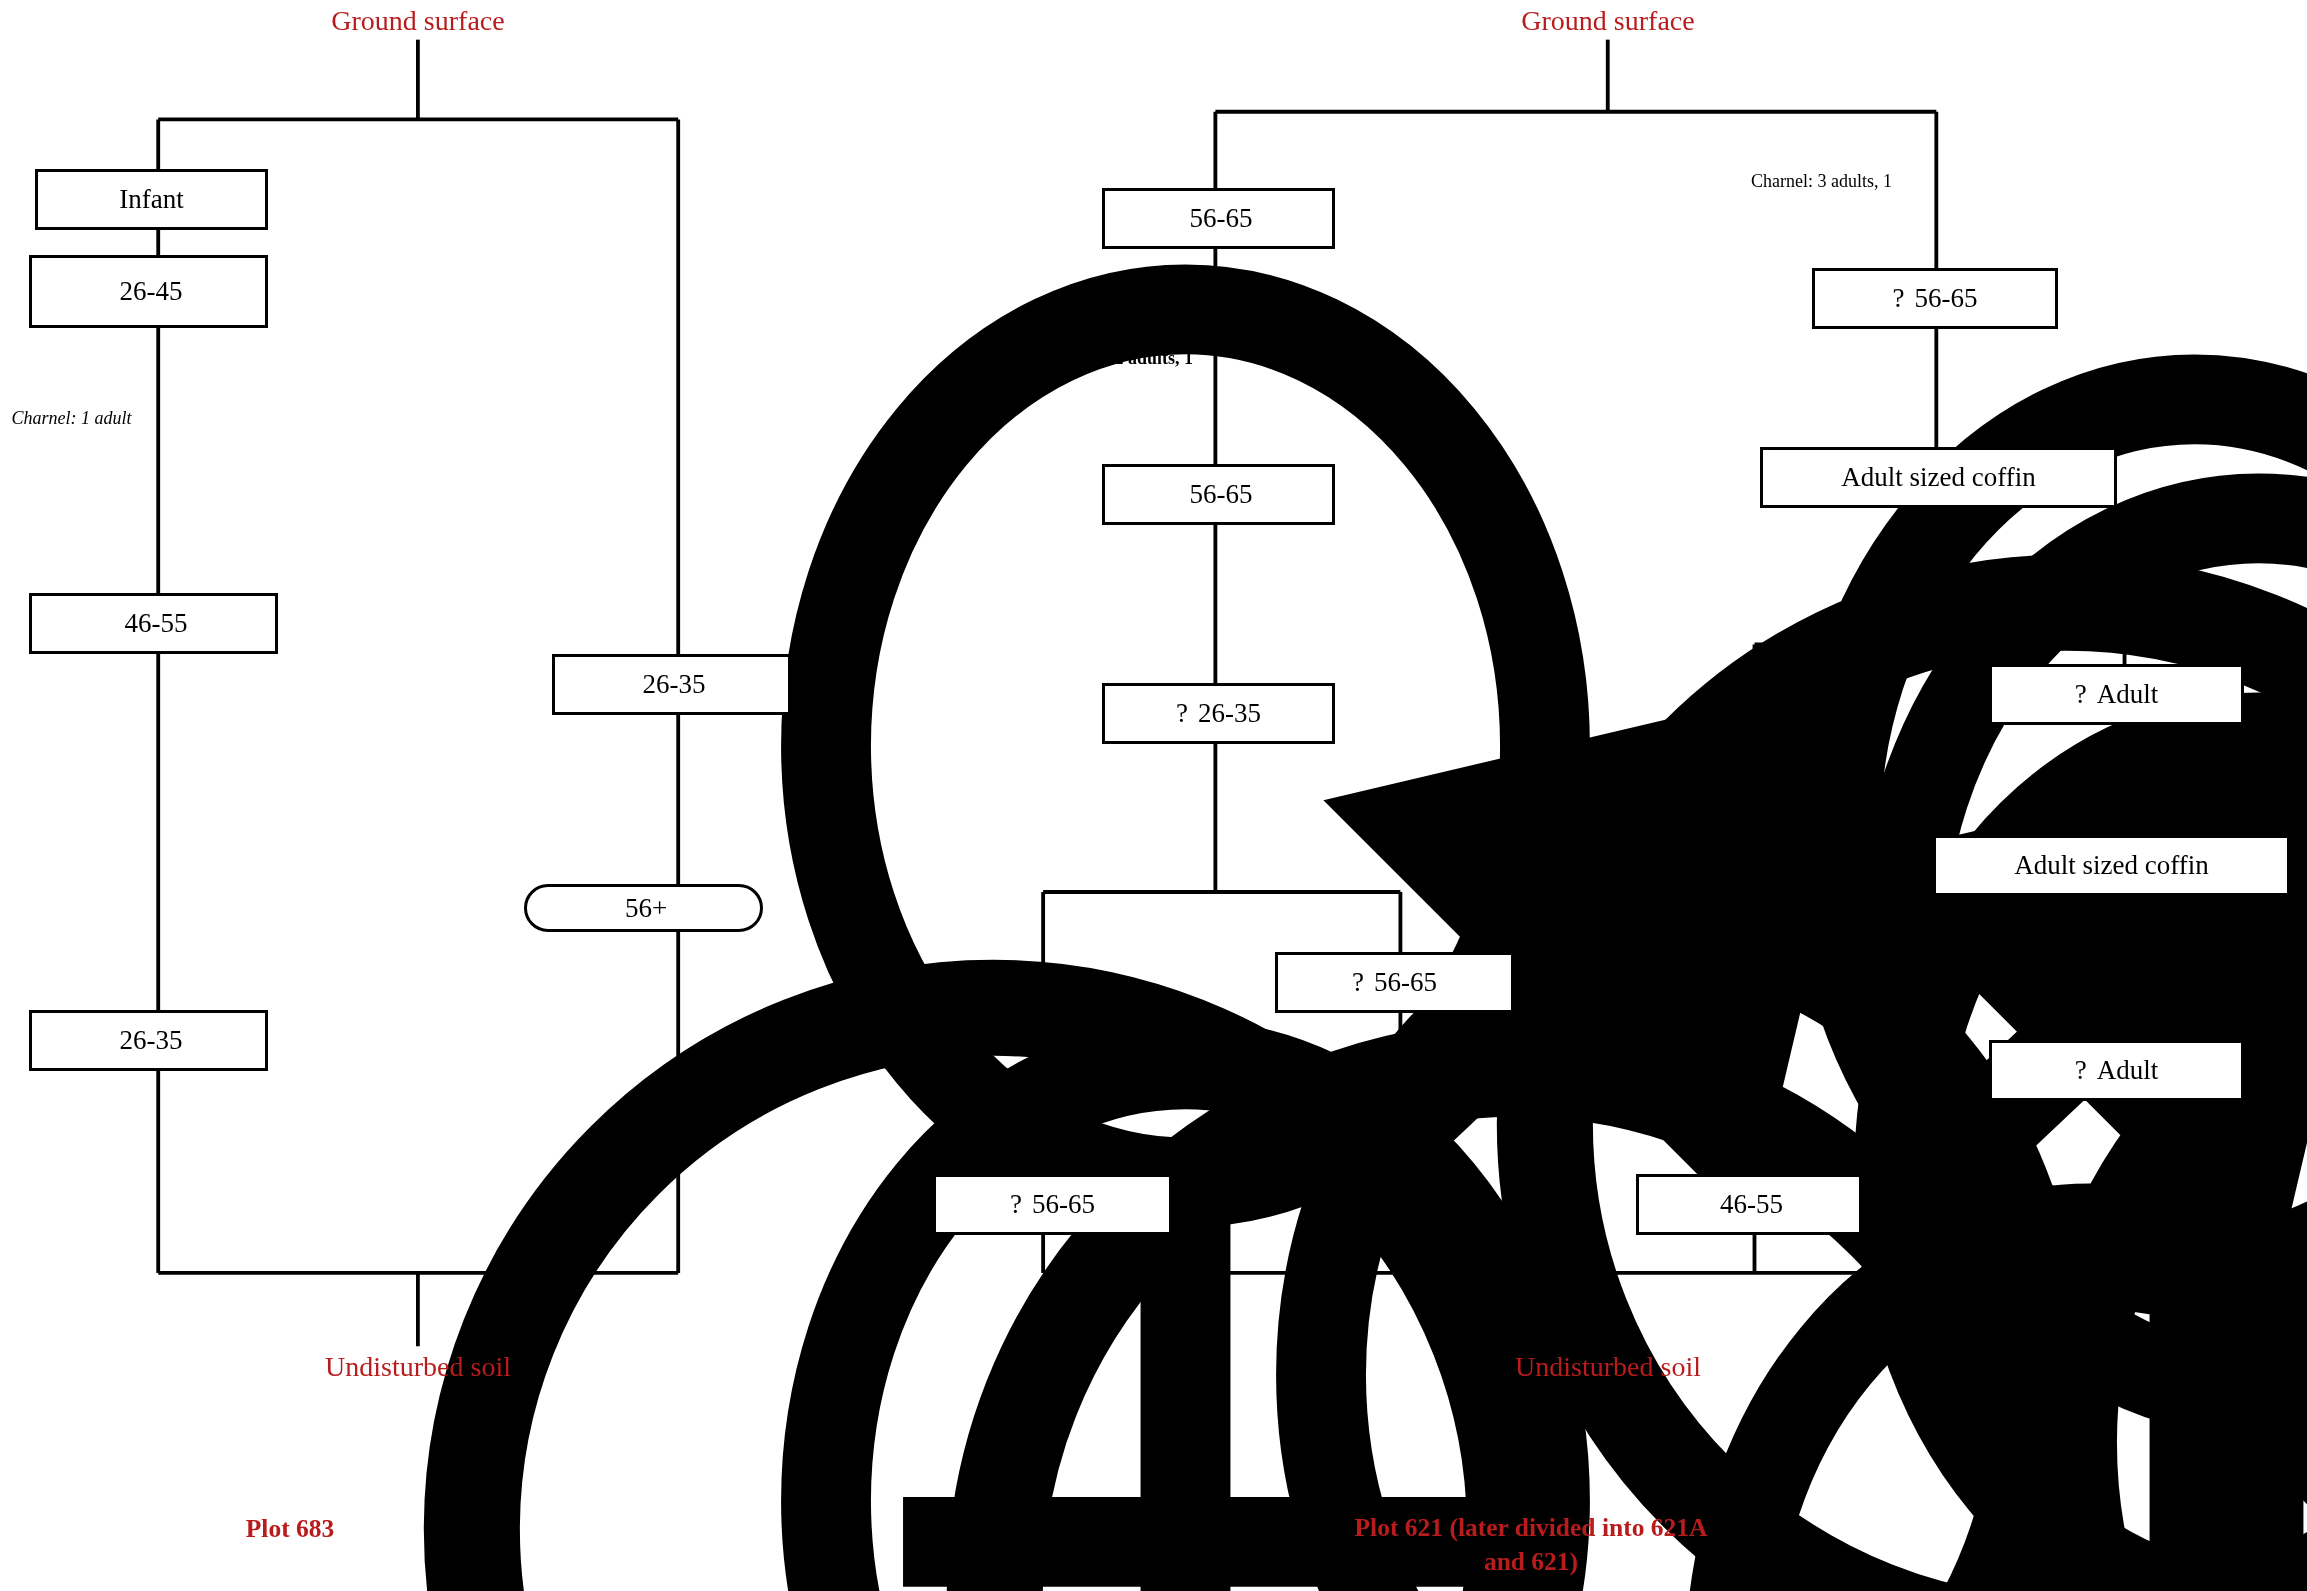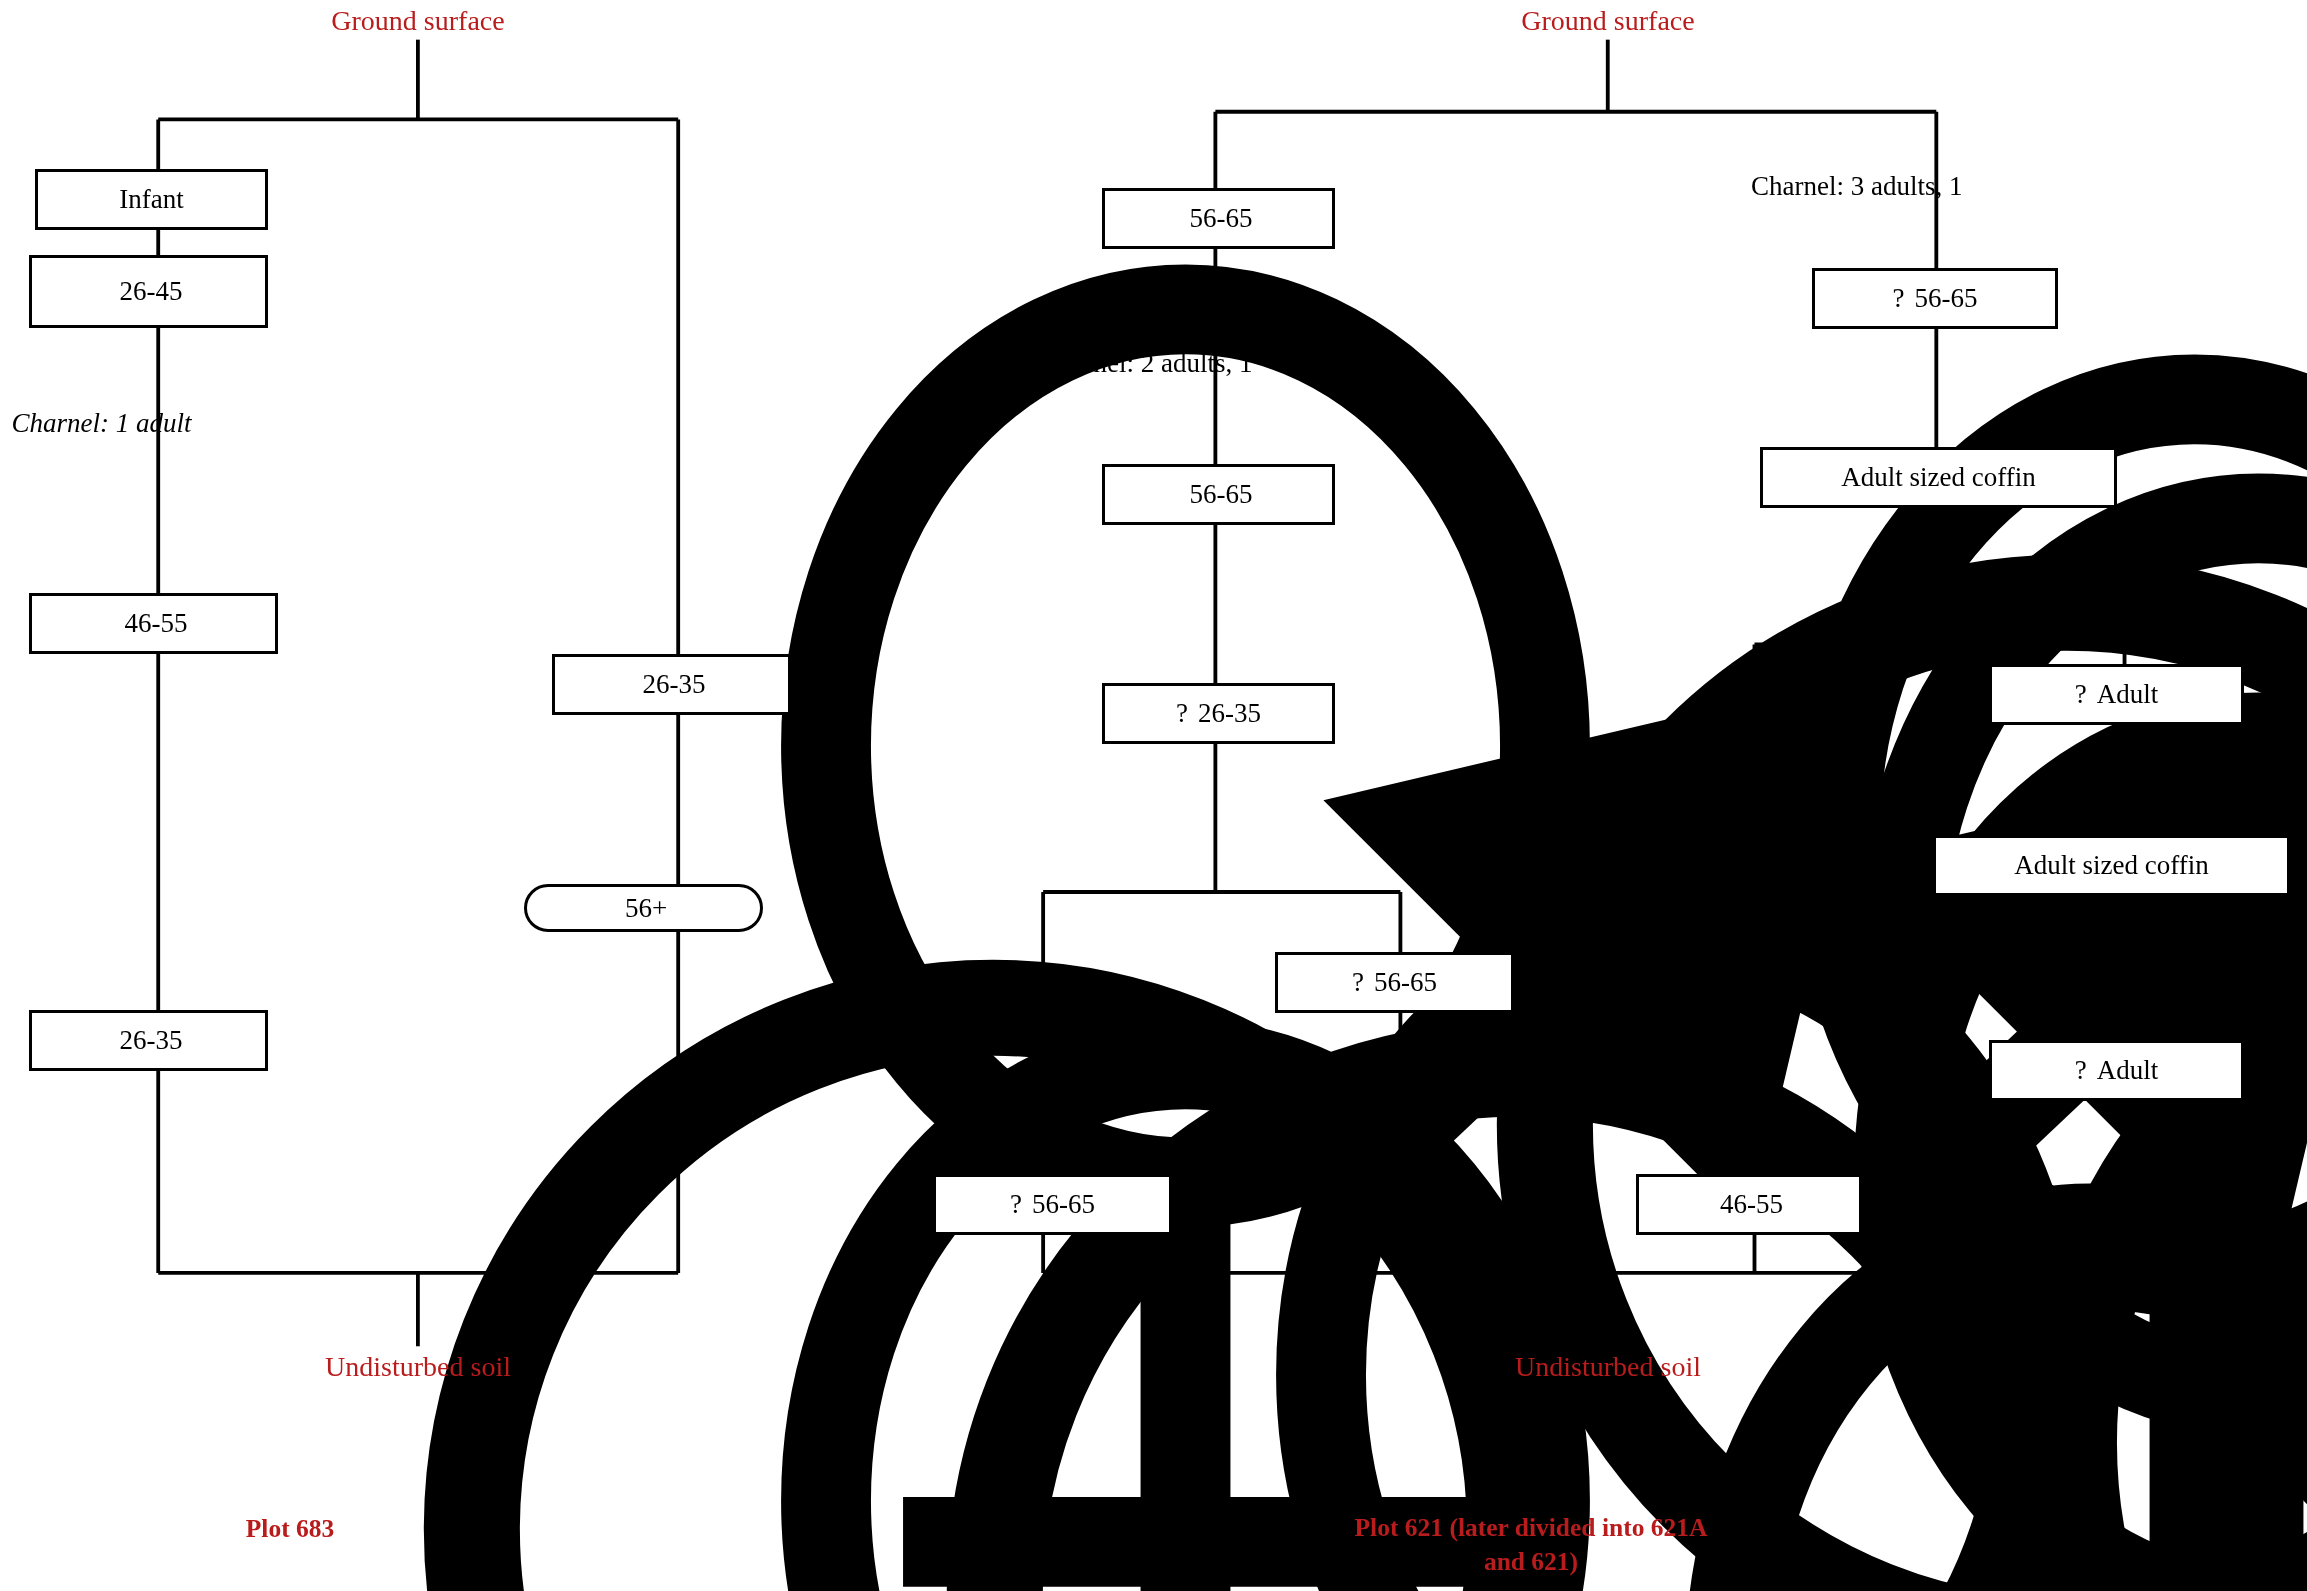--- a/index.html
+++ b/index.html
@@ -5,21 +5,21 @@
   html,body{margin:0;padding:0;background:#ffffff;}
   body{width:2307px;height:1592px;font-family:"Liberation Serif",serif;}
   #stage{position:relative;width:2307px;height:1592px;overflow:hidden;background:#fff;}
   svg{position:absolute;top:0;left:0;width:2307px;height:1592px;}
   .node{position:absolute;box-sizing:border-box;border:3.2px solid #000;background:#fff;
         display:flex;align-items:center;justify-content:center;}
   .node .txt{font-family:"Liberation Serif",serif;font-size:27px;color:#000;white-space:nowrap;
              display:flex;align-items:center;gap:5.1px;}
   .sym{display:inline-block;vertical-align:middle;}
   .qm{font-size:27px;}
-  .anno{position:absolute;font-size:27px;white-space:nowrap;display:flex;align-items:center;gap:3.8px;}
+  .anno{position:absolute;font-size:18px;white-space:nowrap;display:flex;align-items:center;gap:3.8px;}
   .caption{position:absolute;font-weight:bold;font-size:25.5px;text-align:center;line-height:1.35;color:#b91c1c;}
   .grnd{position:absolute;font-size:28px;color:#b91c1c;white-space:nowrap;}
 </style>
 </head>
 <body>
 
 <div id="stage">
 
   <svg viewBox="0 0 3616 2495">
     <g stroke="#000" fill="none" stroke-width="6">
@@ -150,21 +150,21 @@
         <svg width="40" height="37" viewBox="0 0 62 58">
           <circle cx="24" cy="34" r="19" fill="none" stroke="#000" stroke-width="3.5"></circle>
           <line x1="37" y1="21" x2="55" y2="4" stroke="#000" stroke-width="3.5"></line>
           <path d="M55 4 L38 8 L51 21 Z" fill="#000" stroke="#000" stroke-width="2"></path>
         </svg>
       </span>
       <span>56-65</span>
     </span>
   </div>
 
-  <div class="anno" style="left:1041px;top:348px;">
+  <div class="anno" style="left:1041px;top:348px;font-weight:bold;">
     <span>Charnel: 2 adults, 1</span>
     <span class="sym">
       <svg width="22" height="40" viewBox="0 0 34 62">
         <ellipse cx="17" cy="19" rx="14" ry="17" fill="none" stroke="#000" stroke-width="3.5"></ellipse>
         <line x1="17" y1="36" x2="17" y2="60" stroke="#000" stroke-width="3.5"></line>
         <line x1="6" y1="50" x2="28" y2="50" stroke="#000" stroke-width="3.5"></line>
       </svg>
     </span>
   </div>
 

